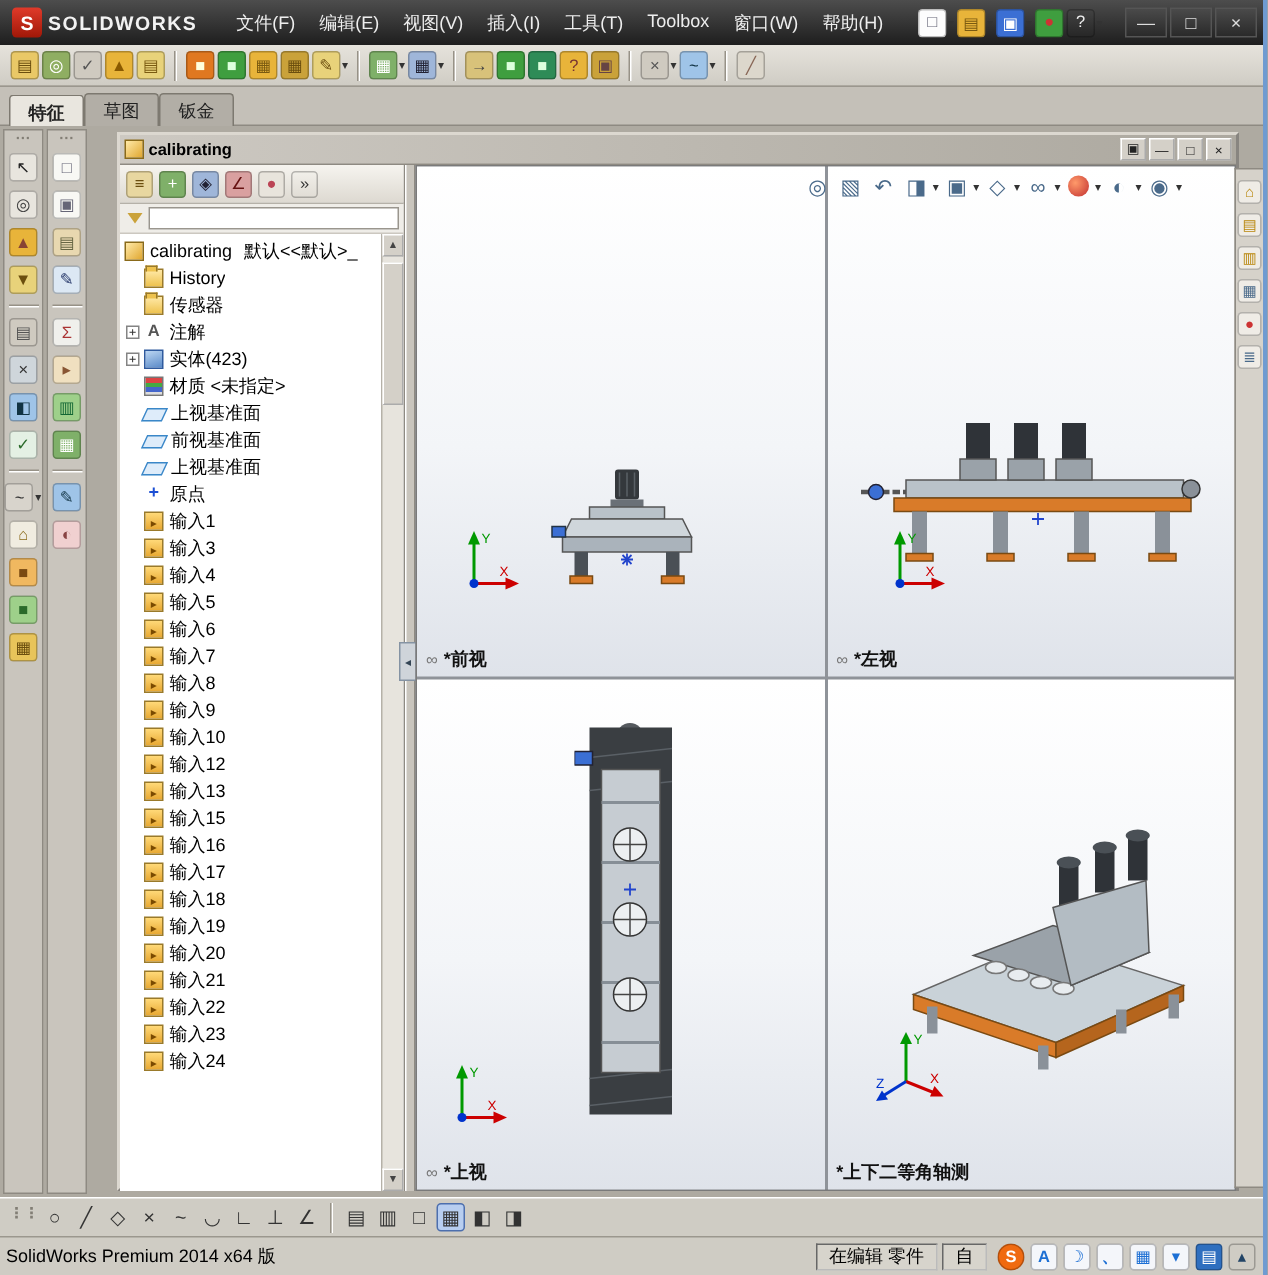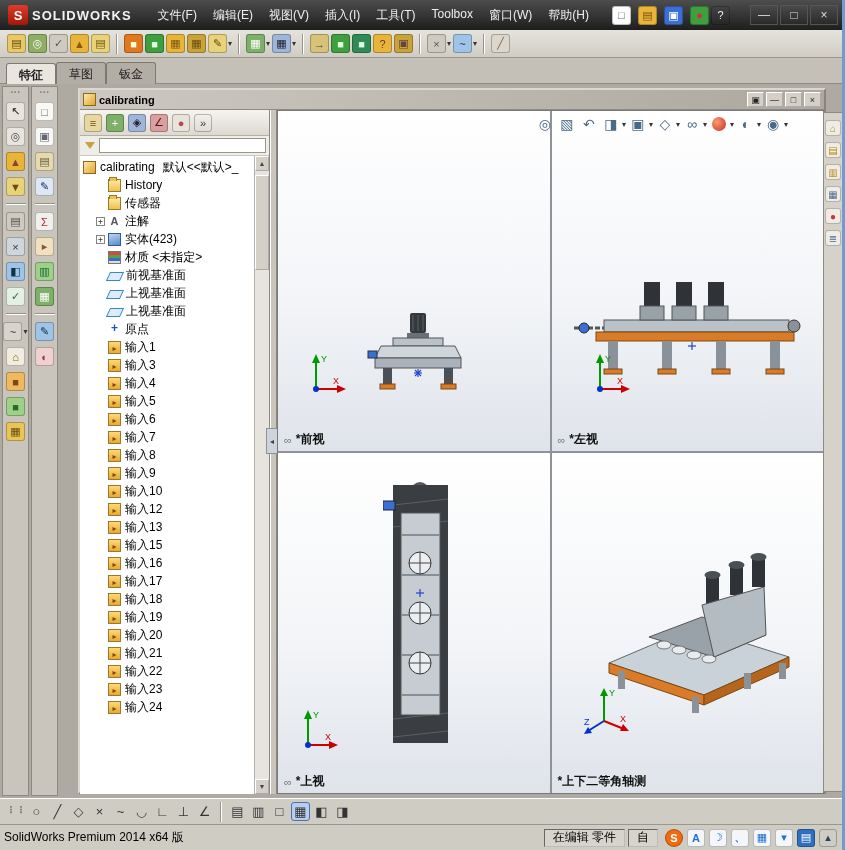--- a/index.html
+++ b/index.html
@@ -65,21 +65,21 @@
   #fm-tabs { height:26px; background:linear-gradient(#f6f4ef,#ddd9d1); border-bottom:1px solid #b5b1a8;
     display:flex; align-items:center; padding:0 3px; gap:2px; }
   #fm-tabs .icn { width:18px; height:18px; }
   #fm-filter { height:20px; display:flex; align-items:center; padding:1px 3px; background:#efede8;
     border-bottom:1px solid #ccc8c0; }
   .funnel { width:0; height:0; border-left:5px solid transparent; border-right:5px solid transparent;
     border-top:7px solid #caa23a; margin:0 4px 0 2px; }
   .fm-input { flex:1; height:15px; font-size:11px; border:1px solid #9a968e; background:#fff; padding:0 2px; }
   #fm-treewrap { flex:1; display:flex; overflow:hidden; }
   #tree { flex:1; overflow:hidden; padding-top:2px; }
-  .trow { display:flex; align-items:center; height:18px; padding-left:16px; white-space:nowrap; cursor:default; }
+  .trow { display:flex; align-items:center; height:18px; padding-left:4px; white-space:nowrap; cursor:default; }
   .trow.root { padding-left:3px; }
   .xp { width:9px; height:9px; border:1px solid #848484; background:#fff; font:8px/8px "DejaVu Sans Mono",monospace;
     text-align:center; color:#333; margin-right:3px; flex:0 0 auto; }
   .xsp { width:12px; flex:0 0 auto; }
   .tlabel { overflow:hidden; text-overflow:clip; font-size:12px; }
   .tcfg { margin-left:8px; font-size:12px; }
   .ti { width:13px; height:13px; display:inline-block; flex:0 0 auto; margin-right:4px; position:relative; }
   .ti-part { background:linear-gradient(135deg,#ffe9a8,#e0a62e); border:1px solid #8a6a1a; }
   .ti-history,.ti-sensors { background:linear-gradient(#ffe9a8,#eec24e); border:1px solid #9a7a2a; }
   .ti-history::before,.ti-sensors::before { content:""; position:absolute; top:-3px; left:0; width:6px; height:3px;
@@ -413,26 +413,26 @@
                   <span class="tlabel">实体(423)</span>
                 </div>
                 <div class="trow">
                   <span class="xsp"></span>
                   <span class="ti ti-material"></span>
                   <span class="tlabel">材质 &lt;未指定&gt;</span>
                 </div>
                 <div class="trow">
                   <span class="xsp"></span>
                   <span class="ti ti-plane"></span>
+                  <span class="tlabel">上视基准面</span>
+                </div>
+                <div class="trow">
+                  <span class="xsp"></span>
+                  <span class="ti ti-plane"></span>
                   <span class="tlabel">前视基准面</span>
-                </div>
-                <div class="trow">
-                  <span class="xsp"></span>
-                  <span class="ti ti-plane"></span>
-                  <span class="tlabel">上视基准面</span>
                 </div>
                 <div class="trow">
                   <span class="xsp"></span>
                   <span class="ti ti-plane"></span>
                   <span class="tlabel">上视基准面</span>
                 </div>
                 <div class="trow">
                   <span class="xsp"></span>
                   <span class="ti ti-origin"></span>
                   <span class="tlabel">原点</span>

